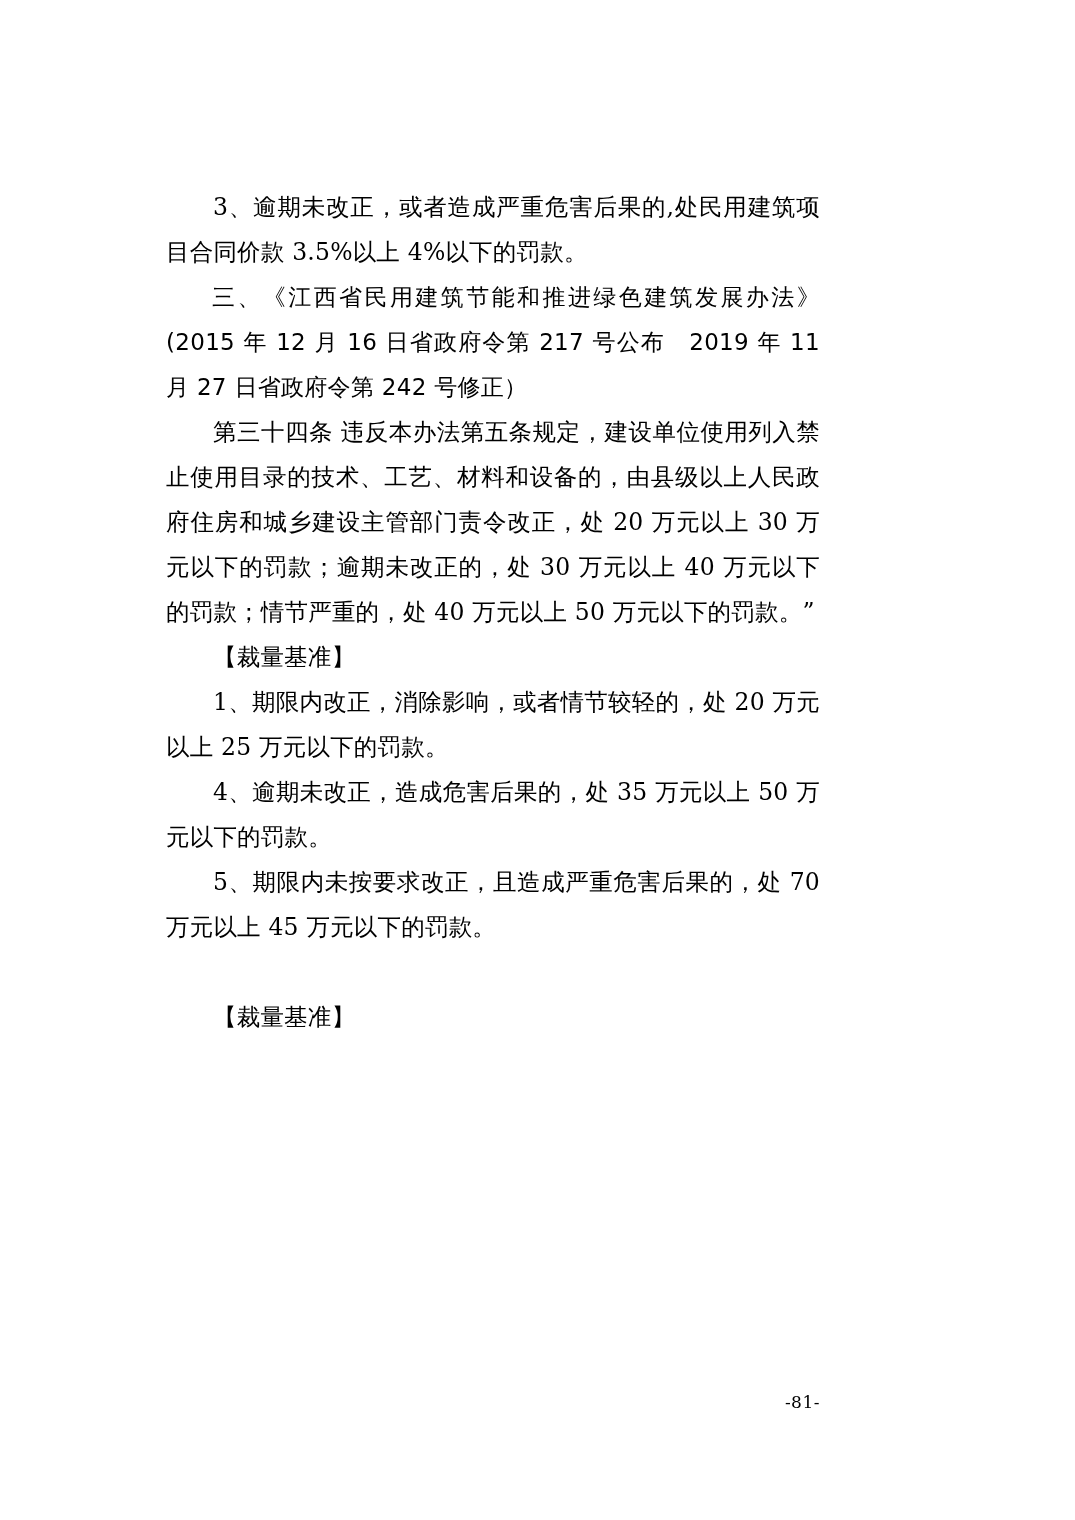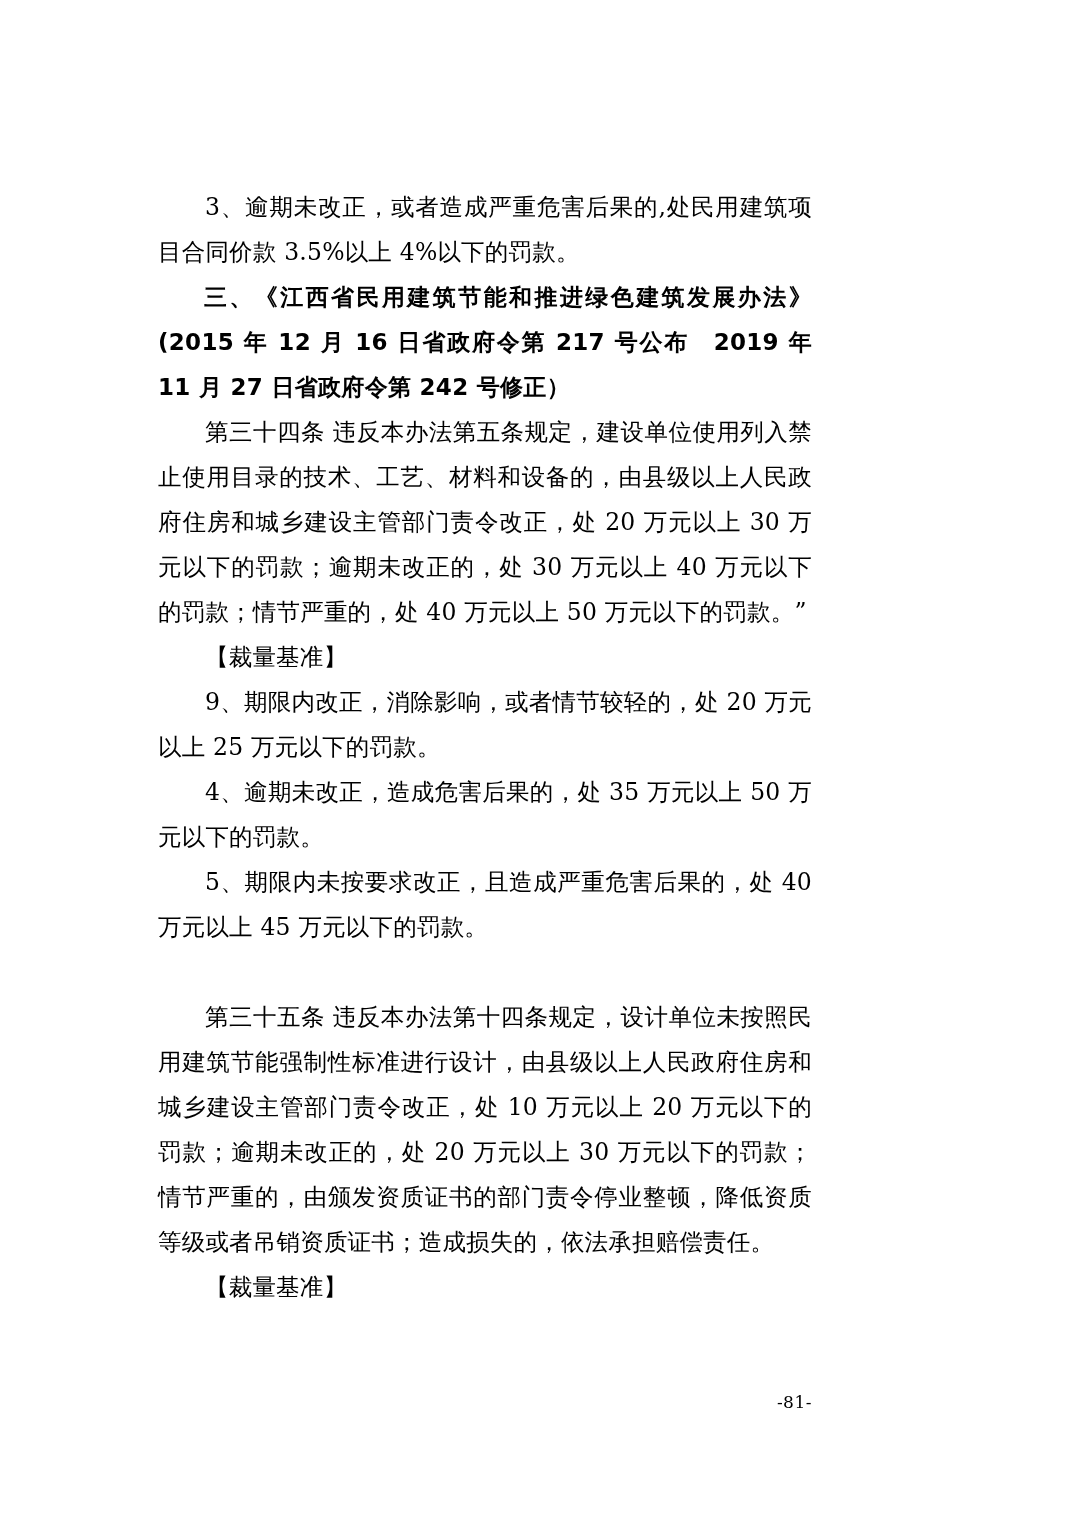--- a/index.html
+++ b/index.html
@@ -10,21 +10,21 @@
   body {
     width: 1075px;
     height: 1520px;
     font-family: "DejaVu Serif", "Liberation Serif", serif;
     color: #000000;
     position: relative;
     overflow: hidden;
   }
   .page {
     position: absolute;
-    left: 8px; top: 0;
+    left: 16px; top: 0;
     width: 922px;
     height: 1520px;
     box-sizing: border-box;
     padding: 185px 118px 60px 150px;
   }
   .doc-body {
     font-size: 23.5px;
     line-height: 45px;
     text-align: justify;
     text-justify: inter-ideograph;
@@ -33,21 +33,21 @@
   p {
     margin: 0;
     padding: 0;
   }
   .para {
     text-indent: 2em;
   }
   .heading {
     text-indent: 2em;
     font-family: "DejaVu Sans", "Liberation Sans", sans-serif;
-    font-weight: bold;
+    font-weight: normal;
     font-size: 23px;
     line-height: 45px;
     letter-spacing: 0.3px;
   }
   .spacer {
     height: 45px;
   }
   .bracket {
     text-indent: 2em;
   }
@@ -67,26 +67,25 @@
   <div class="doc-body">
 
     <p class="para">3、逾期未改正，或者造成严重危害后果的,处民用建筑项目合同价款 3.5%以上 4%以下的罚款。</p>
 
     <p class="heading">三、《江西省民用建筑节能和推进绿色建筑发展办法》(2015 年 12 月 16 日省政府令第 217 号公布　2019 年 11 月 27 日省政府令第 242 号修正）</p>
 
     <p class="para">第三十四条 违反本办法第五条规定，建设单位使用列入禁止使用目录的技术、工艺、材料和设备的，由县级以上人民政府住房和城乡建设主管部门责令改正，处 20 万元以上 30 万元以下的罚款；逾期未改正的，处 30 万元以上 40 万元以下的罚款；情节严重的，处 40 万元以上 50 万元以下的罚款。”</p>
 
     <p class="bracket">【裁量基准】</p>
 
-    <p class="para">9、期限内改正，消除影响，或者情节较轻的，处 20 万元以上 25 万元以下的罚款。</p>
+    <p class="para">1、期限内改正，消除影响，或者情节较轻的，处 20 万元以上 25 万元以下的罚款。</p>
     <p class="para">4、逾期未改正，造成危害后果的，处 35 万元以上 50 万元以下的罚款。</p>
-    <p class="para">5、期限内未按要求改正，且造成严重危害后果的，处 40 万元以上 45 万元以下的罚款。</p>
+    <p class="para">5、期限内未按要求改正，且造成严重危害后果的，处 70 万元以上 45 万元以下的罚款。</p>
 
     <div class="spacer"></div>
 
-    <p class="para">第三十五条 违反本办法第十四条规定，设计单位未按照民用建筑节能强制性标准进行设计，由县级以上人民政府住房和城乡建设主管部门责令改正，处 10 万元以上 20 万元以下的罚款；逾期未改正的，处 20 万元以上 30 万元以下的罚款；情节严重的，由颁发资质证书的部门责令停业整顿，降低资质等级或者吊销资质证书；造成损失的，依法承担赔偿责任。</p>
 
     <p class="bracket">【裁量基准】</p>
 
   </div>
 
   <div class="page-number">-81-</div>
 </div>
 
 </body></html>

